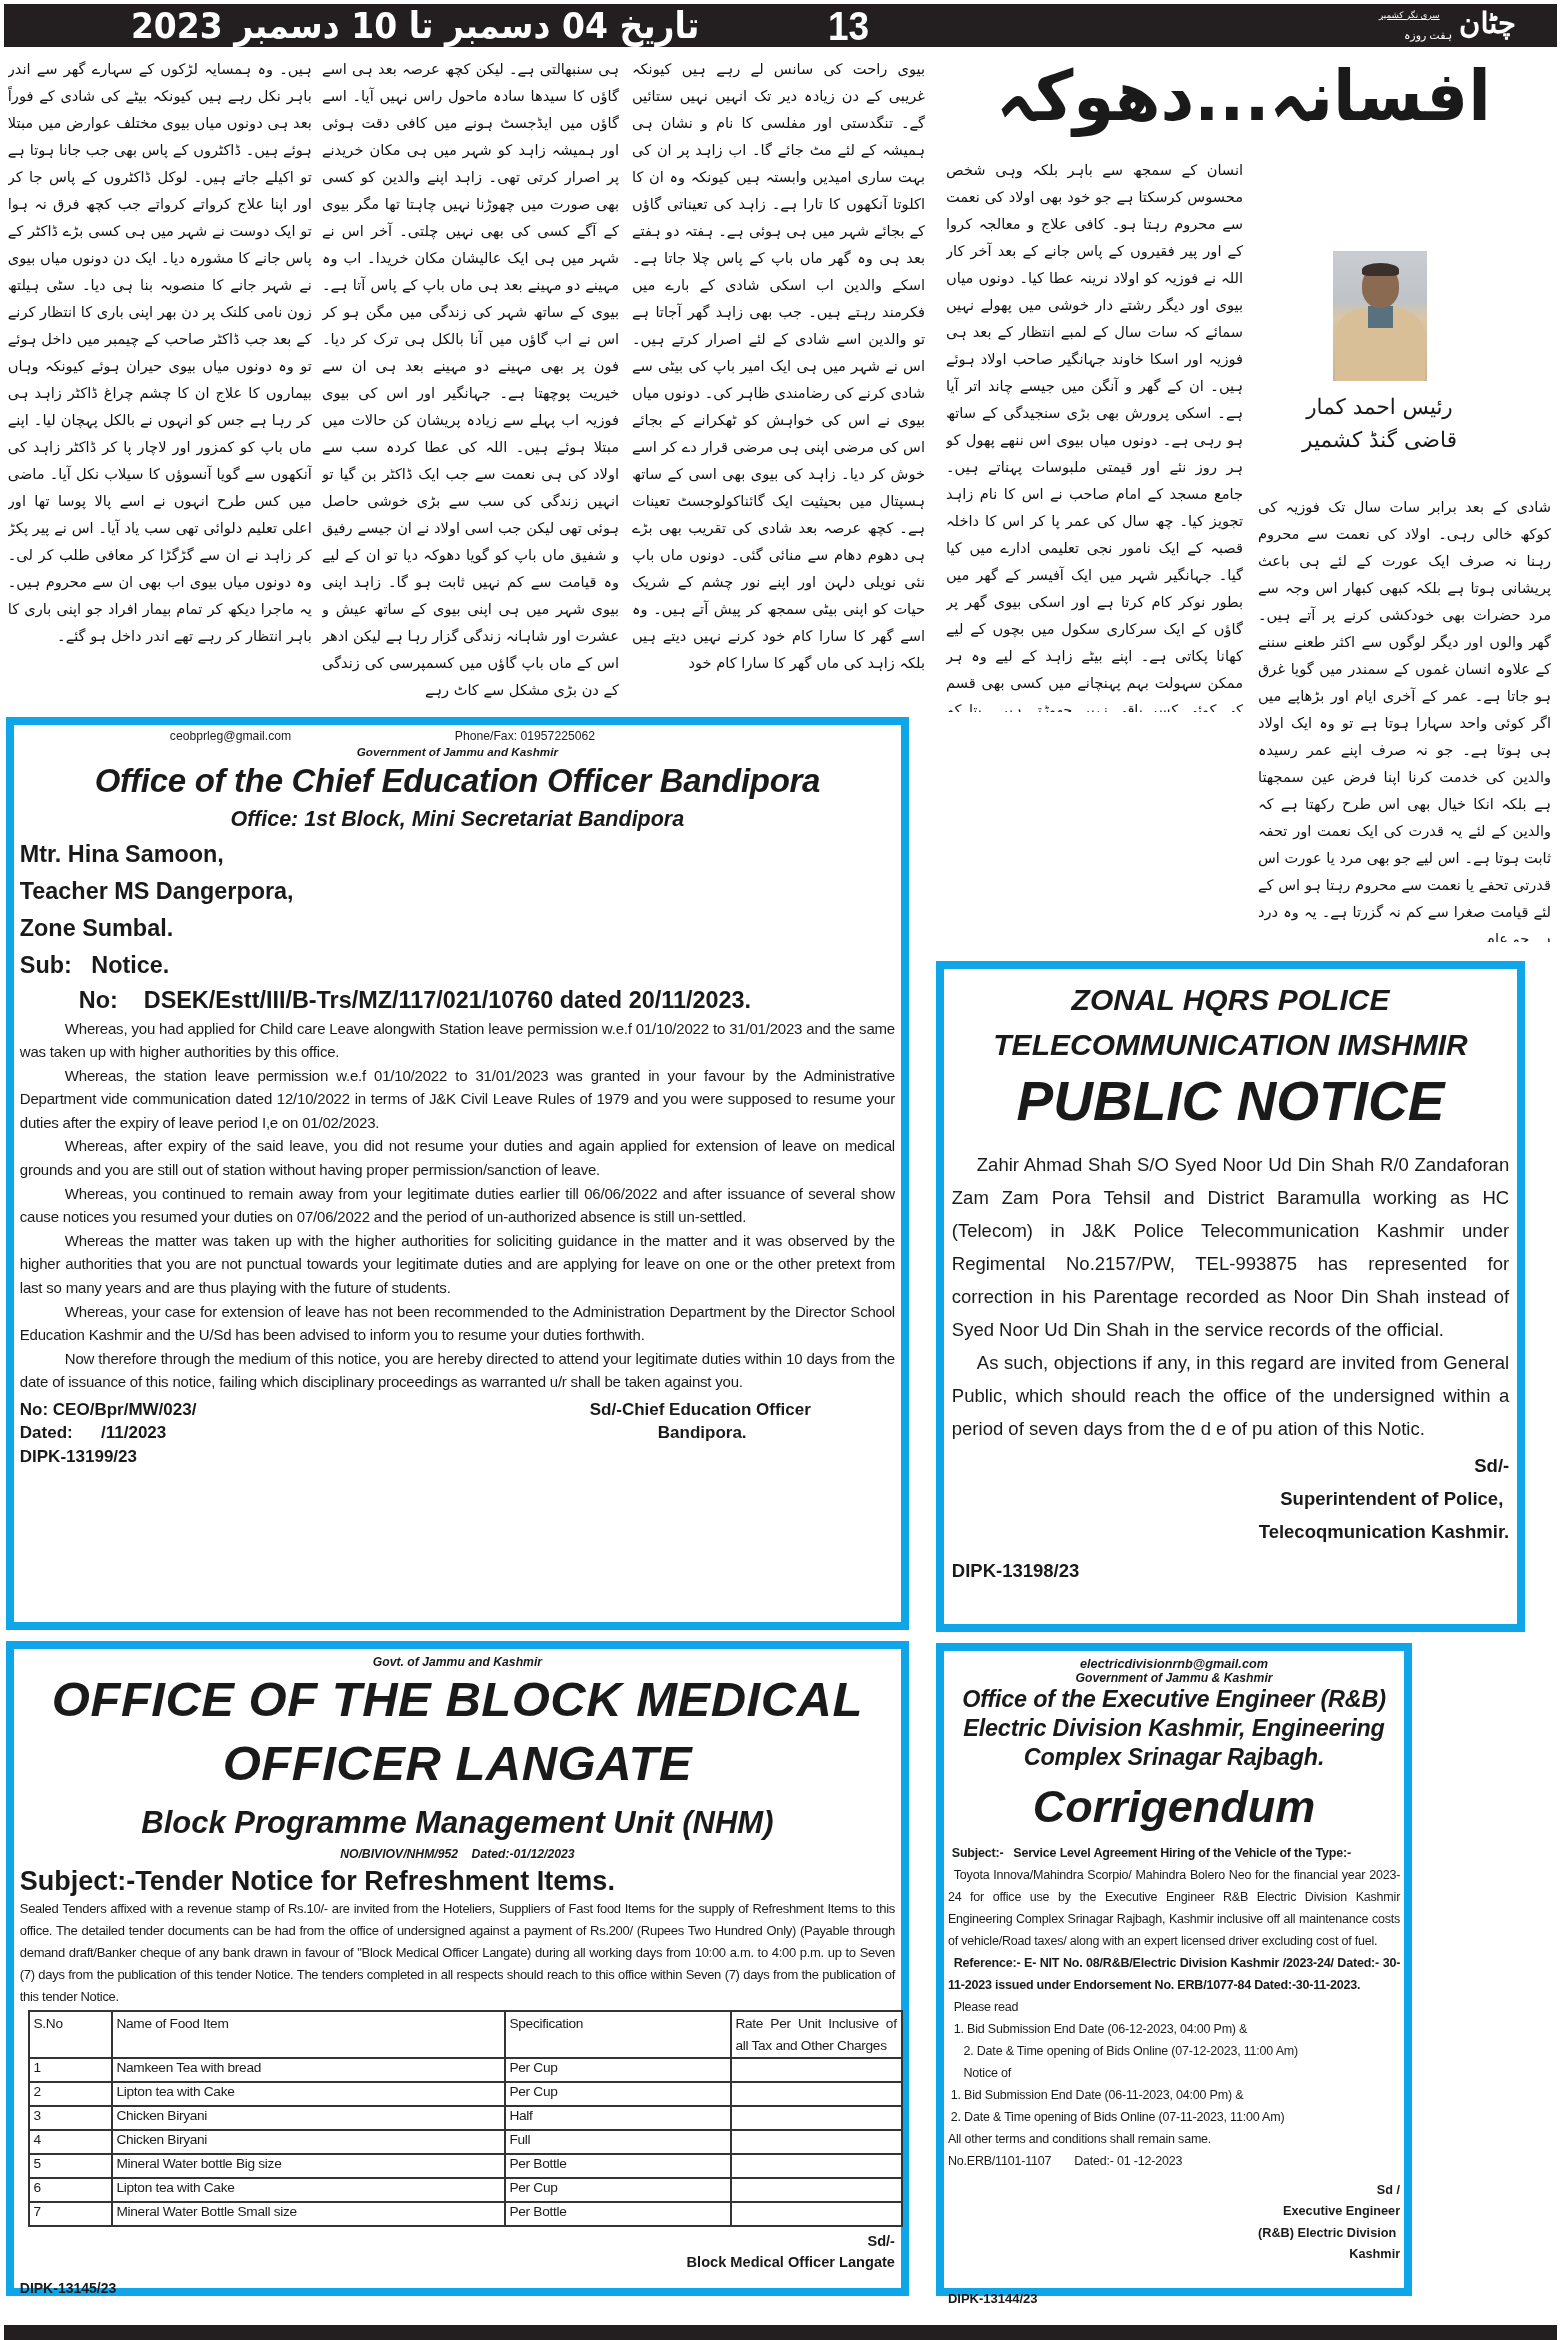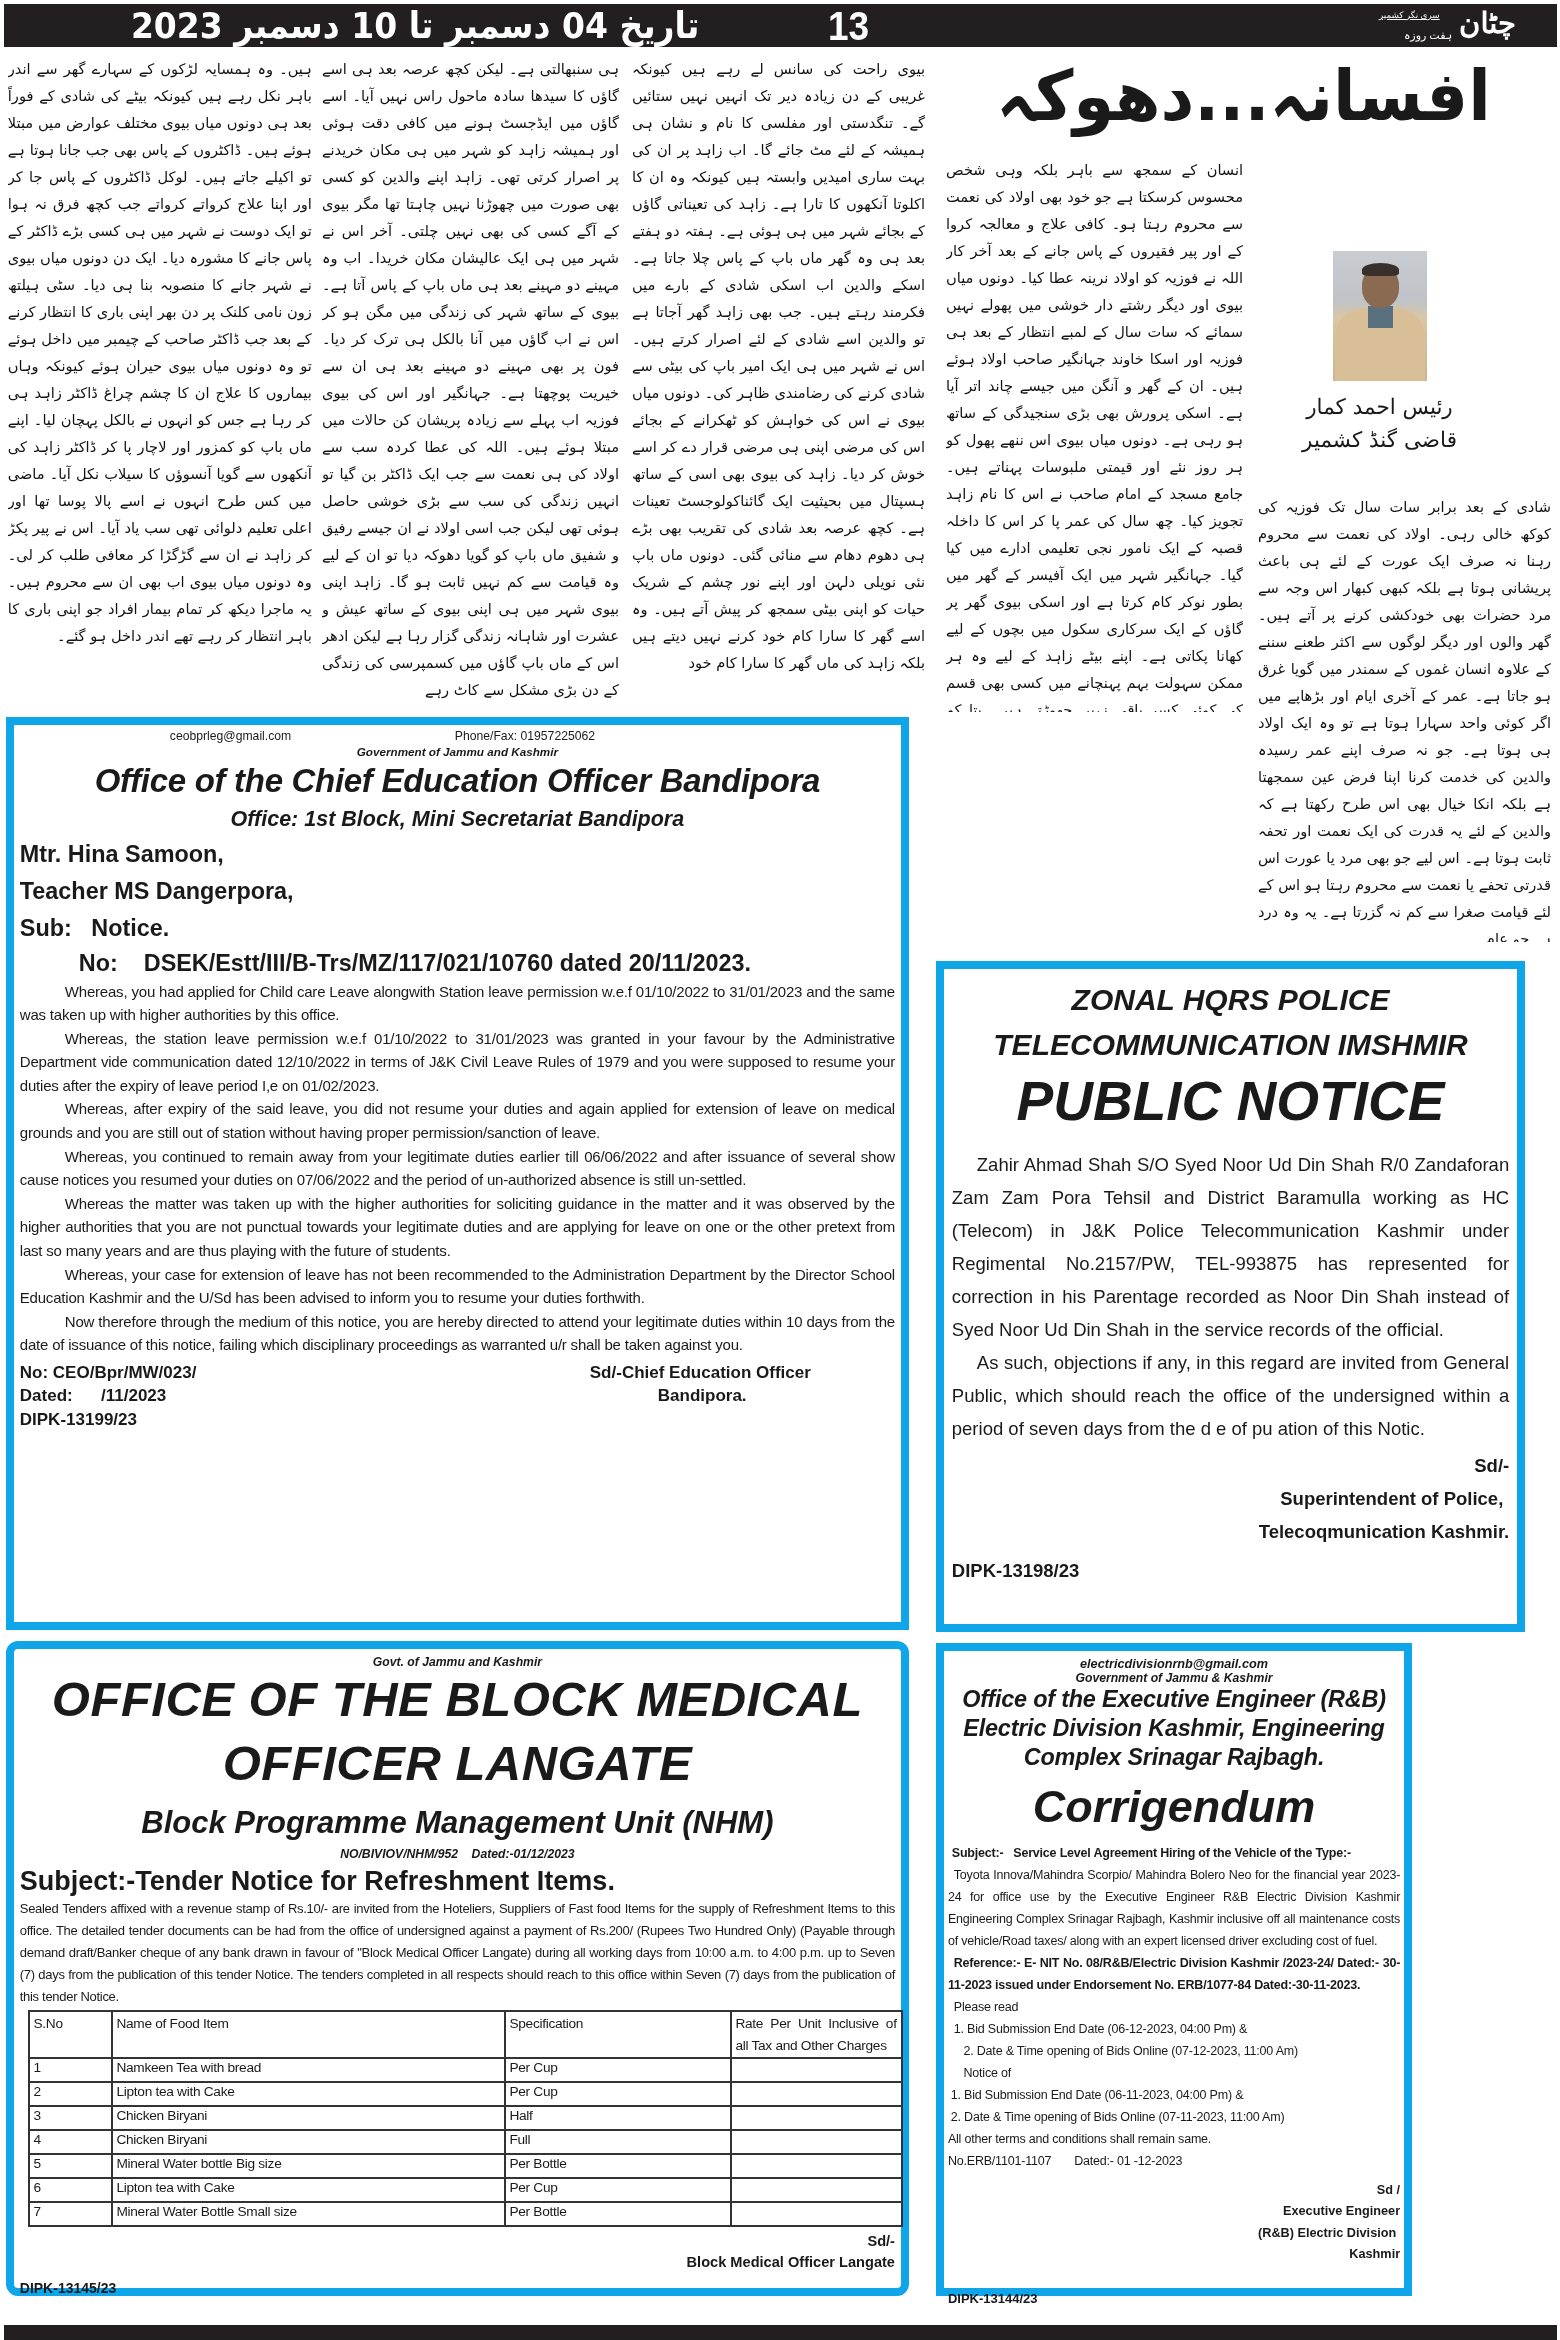--- a/index.html
+++ b/index.html
@@ -48,21 +48,21 @@
 
   
   #police { left: 936px; top: 961px; width: 589px; height: 671px; padding: 0 7.8px; }
   #police .t1 { font-size: 30px; font-weight: bold; line-height: 45px; margin-top: 7.8px; }
   #police .t2 { font-size: 55px; font-weight: bold; line-height: 68px; }
   #police .body p { font-size: 18.5px; line-height: 33px; text-align: justify; text-indent: 25px; }
   #police .sig { text-align: right; font-size: 18.5px; font-weight: bold; line-height: 33px; }
   #police .dipk { font-size: 18.5px; font-weight: bold; line-height: 33px; margin-top: 5.9px; }
 
   
-  #bmo { left: 5.9px; top: 1641px; width: 903px; height: 655px; padding: 0 5.9px; border-radius: 12px; }
+  #bmo { left: 5.9px; top: 1641px; width: 903px; height: 655px; padding: 0 5.9px; }
   #bmo .govt { font-size: 12.2px; font-weight: bold; margin-top: 5.9px; }
   #bmo .t1 { font-size: 49px; font-weight: bold; line-height: 60px; letter-spacing: 0.5px; }
   #bmo .t2 { font-size: 31px; font-weight: bold; line-height: 43px; margin-top: 7.8px; }
   #bmo .ref { font-size: 12.2px; font-weight: bold; line-height: 21.5px; }
   #bmo .subj { font-size: 27px; font-weight: bold; line-height: 33px; }
   #bmo .body p { font-size: 13px; line-height: 22px; text-align: justify; letter-spacing: -0.3px; }
   #bmo table { margin: 2px 0 0 7.8px; width: 875px; border-collapse: collapse; font-size: 13.7px; }
   #bmo th, #bmo td { border: 2px solid #333; padding: 1px 3.9px; vertical-align: top; font-weight: normal; text-align: left; height: 24px; letter-spacing: -0.3px; }
   #bmo th { height: 45px; line-height: 21.5px; }
   #bmo .sig { text-align: right; font-size: 14.6px; font-weight: bold; line-height: 21.5px; margin-top: 3.9px; }
@@ -117,20 +117,21 @@
 <div class="ad" id="ceo">
   <div class="contact cond">
     <span class="email">ceobprleg@gmail.com</span>
     <span class="phone">Phone/Fax: 01957225062</span>
   </div>
   <div class="govt center">Government of Jammu and Kashmir</div>
   <div class="h1 center">Office of the Chief Education Officer Bandipora</div>
   <div class="h2 center">Office: 1st Block, Mini Secretariat Bandipora</div>
   <div class="addr">Mtr. Hina Samoon,</div>
   <div class="addr">Teacher MS Dangerpora,</div>
+  <div class="addr">Zone Sumbal.</div>
   <div class="addr" style="white-space:pre">Sub:   Notice.</div>
   <div class="no" style="white-space:pre">No:    DSEK/Estt/III/B-Trs/MZ/117/021/10760 dated 20/11/2023.</div>
   <div class="body">
     <p>Whereas, you had applied for Child care Leave alongwith Station leave permission w.e.f 01/10/2022 to 31/01/2023 and the same was taken up with higher authorities by this office.</p>
     <p>Whereas, the station leave permission w.e.f 01/10/2022 to 31/01/2023 was granted in your favour by the Administrative Department vide communication dated 12/10/2022 in terms of J&amp;K Civil Leave Rules of 1979 and you were supposed to resume your duties after the expiry of leave period I,e on 01/02/2023.</p>
     <p>Whereas, after expiry of the said leave, you did not resume your duties and again applied for extension of leave on medical grounds and you are still out of station without having proper permission/sanction of leave.</p>
     <p>Whereas, you continued to remain away from your legitimate duties earlier till 06/06/2022 and after issuance of several show cause notices you resumed your duties on 07/06/2022 and the period of un-authorized absence is still un-settled.</p>
     <p>Whereas the matter was taken up with the higher authorities for soliciting guidance in the matter and it was observed by the higher authorities that you are not punctual towards your legitimate duties and are applying for leave on one or the other pretext  from last so many years and are thus playing with the future of students.</p>
     <p>Whereas, your case for extension of leave has not been recommended to the Administration Department by the Director School Education Kashmir and the U/Sd has been advised to inform you to resume your duties forthwith.</p>
     <p>Now therefore through the medium of this notice, you are hereby directed to attend your legitimate duties within 10 days from the date of issuance of this notice, failing which disciplinary proceedings as warranted u/r shall be taken against you.</p>

